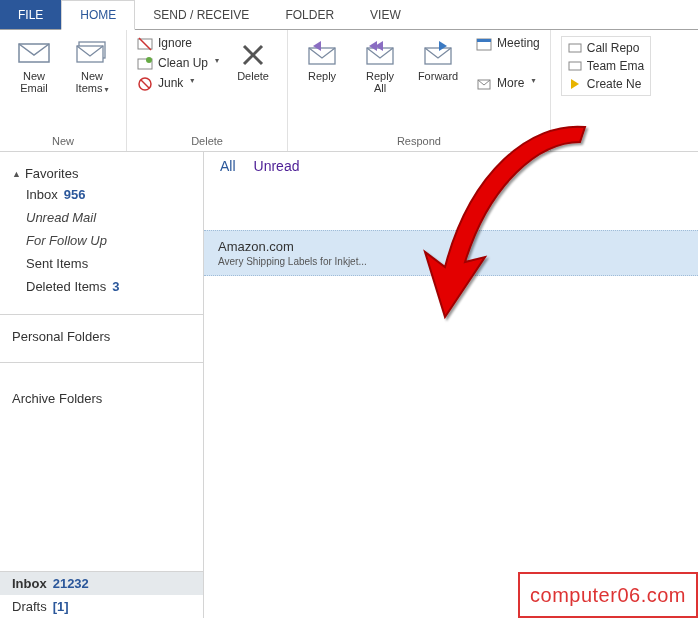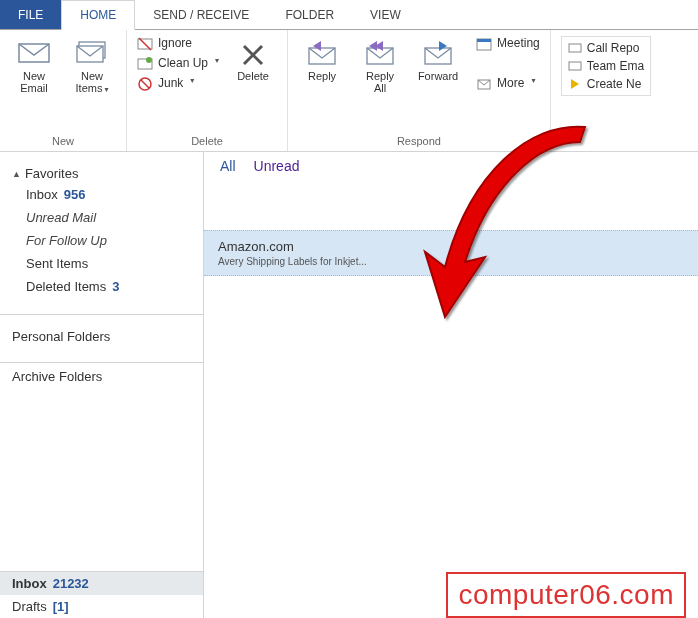--- a/index.html
+++ b/index.html
@@ -47,21 +47,21 @@
   .filter-row .unread { color: #4c1d95; }
 
   .msg { margin: 50px 0 0 0; padding: 8px 14px; border: 1px dotted #9fbcd8; border-left: none; border-right: none; background: #d6e6f5; }
   .msg .sender { font-size: 13px; color: #333; }
   .msg .subject { font-size: 10px; color: #555; margin-top: 2px; }
 
   
   .arrow-overlay { position: absolute; top: 122px; left: 390px; width: 230px; height: 230px; pointer-events: none; z-index: 50; }
 
   
-  .watermark { position: absolute; right: 12px; bottom: 0; height: 46px; background: #fff; border: 2px solid #d33; padding: 4px 10px; font-size: 28px; color: #d33; font-family: "Segoe UI", Arial, sans-serif; letter-spacing: 0.5px; display: flex; align-items: center; z-index: 60; }
+  .watermark { position: absolute; right: 0; bottom: 0; height: 46px; background: #fff; border: 2px solid #d33; padding: 4px 10px; font-size: 20px; color: #d33; font-family: "Segoe UI", Arial, sans-serif; letter-spacing: 0.5px; display: flex; align-items: center; z-index: 60; }
 </style>
 </head>
 <body>
 
 <div class="tab-strip">
   <div class="tab file">FILE</div>
   <div class="tab active">HOME</div>
   <div class="tab">SEND / RECEIVE</div>
   <div class="tab">FOLDER</div>
   <div class="tab">VIEW</div>
@@ -259,21 +259,21 @@
         <span>Deleted Items</span> 
         <span class="count">3</span>
       </div>
 
     <div style="height:16px;"></div>
     <div class="sb-section" style="border-top:1px solid #d4d4d4; padding-top:14px;">
         <span>Personal Folders</span>
       </div>
 
     <div style="height:16px;"></div>
-    <div class="sb-section" style="border-top:1px solid #d4d4d4; padding-top:6px;">
+    <div class="sb-section" style="border-top:1px solid #d4d4d4; padding-top:28px;">
         <span>Archive Folders</span>
       </div>
 
     <div style="flex:1;"></div>
     <div class="sb-bottom">
       <div class="sb-item sel" style="padding-left:12px;">
           <span>Inbox</span> 
           <span class="count">21232</span>
         </div>
       <div class="sb-item" style="padding-left:12px;">

